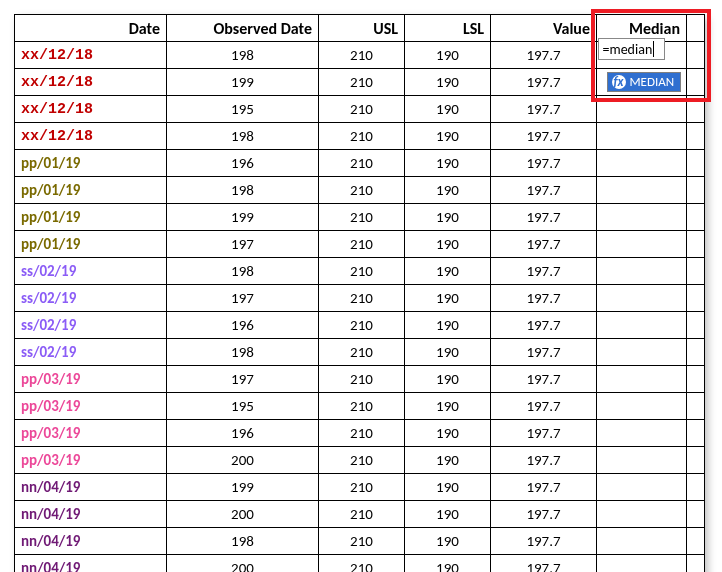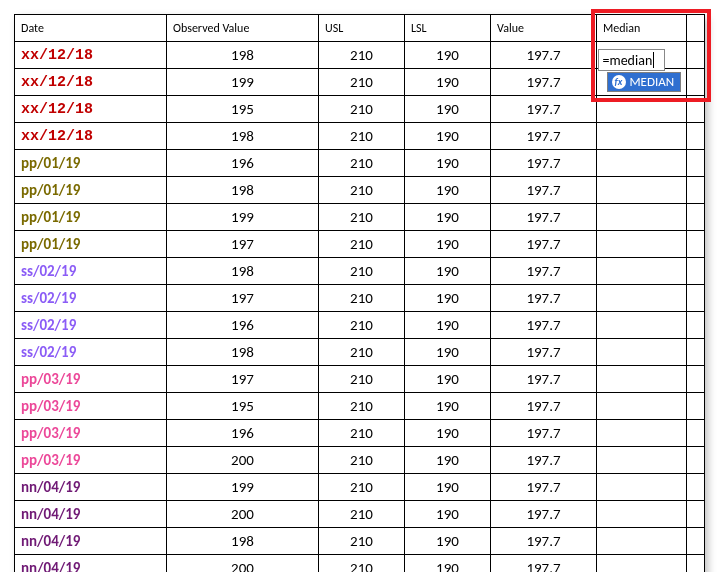--- a/index.html
+++ b/index.html
@@ -24,23 +24,23 @@
   }
   table.grid th, table.grid td {
     border: 1px solid #000;
     height: 26px;
     padding: 0 6px;
     vertical-align: middle;
     overflow: hidden;
     white-space: nowrap;
   }
   table.grid th {
-    text-align: left;
-    font-weight: 400;
-    font-size: 12px;
+    text-align: right;
+    font-weight: 700;
+    font-size: 16px;
   }
   col.c-date   { width: 152px; }
   col.c-obs    { width: 152px; }
   col.c-usl    { width: 86px; }
   col.c-lsl    { width: 86px; }
   col.c-mean   { width: 106px; }
   col.c-median { width: 90px; }
   col.c-extra  { width: 18px; }
 
   td.date-cell { font-weight: 700; text-align: left; }
@@ -88,21 +88,21 @@
     align-items: center;
     gap: 4px;
     height: 18px;
     box-sizing: border-box;
   }
   .fx-badge {
     width: 14px; height: 14px;
     border-radius: 50%;
     background: #fff;
     color: #2f6fd0;
-    font-size: 10px;
+    font-size: 13px;
     font-weight: 700;
     font-style: italic;
     display: flex;
     align-items: center;
     justify-content: center;
   }
   .red-outline {
     position: absolute;
     border: 4px solid #ed1c24;
     pointer-events: none;
@@ -120,21 +120,21 @@
         <col class="c-obs">
         <col class="c-usl">
       <col class="c-lsl">
         <col class="c-mean">
         <col class="c-median">
         <col class="c-extra">
     </colgroup>
     <thead>
       <tr>
         <th>Date</th>
-        <th>Observed Value</th>
+        <th>Observed Date</th>
         <th>USL</th>
         <th>LSL</th>
         <th>Value</th>
         <th>Median</th>
         <th></th>
       </tr>
     </thead>
     <tbody id="tbody">
         <tr>
           <td class="date-cell c-red">xx/12/18</td>
@@ -312,21 +312,21 @@
           <td class="num">200</td>
           <td class="num">210</td>
           <td class="num">190</td>
           <td class="num">197.7</td>
           <td class="num"></td>
           <td></td>
         </tr>
       </tbody>
   </table>
 
-  <div class="formula-cell" id="formula-cell" style="left: 583.5px; top: 35px; width: 67px;">
+  <div class="formula-cell" id="formula-cell" style="left: 583.5px; top: 24px; width: 67px;">
     <span>=median</span>
     <span class="caret"></span>
   </div>
 
   <div class="ac-popup" id="ac-popup" style="left: 592.5px; top: 57.5px;">
     <div class="ac-item">
       <span class="fx-badge">fx</span>
       <span>MEDIAN</span>
     </div>
   </div>

